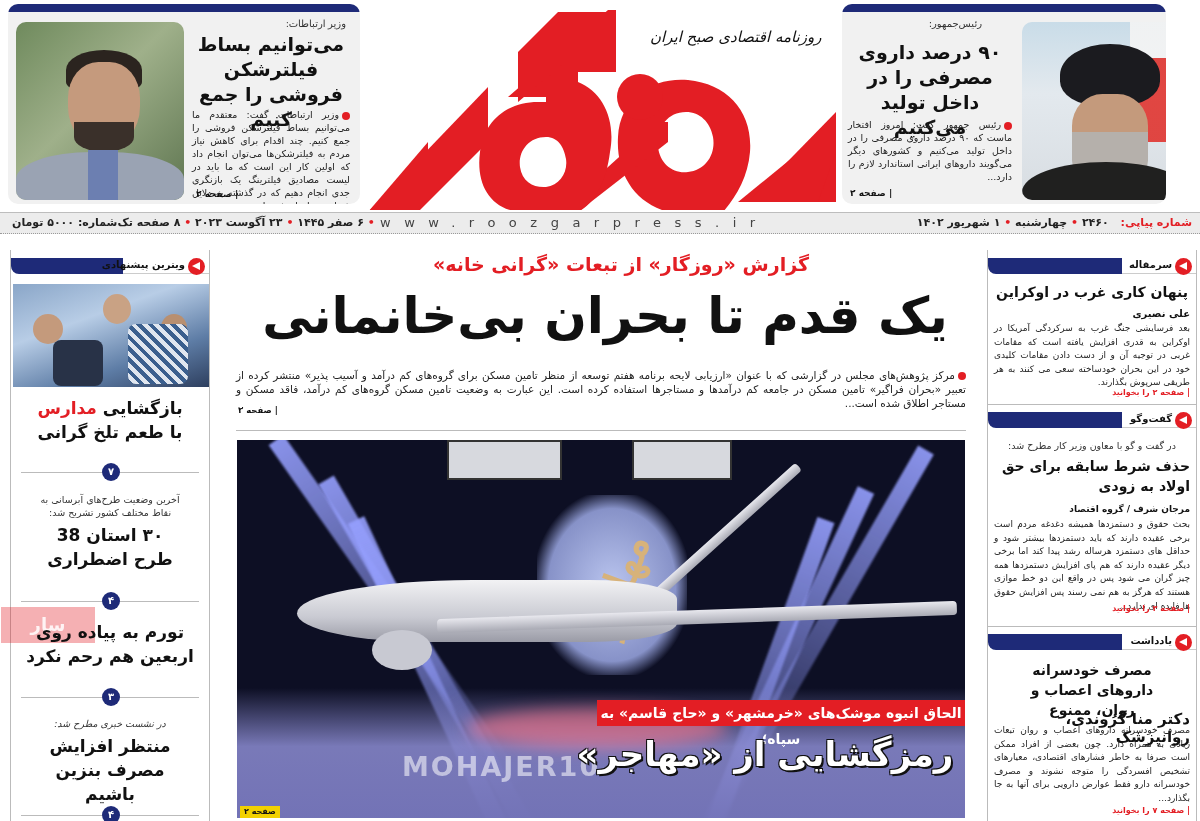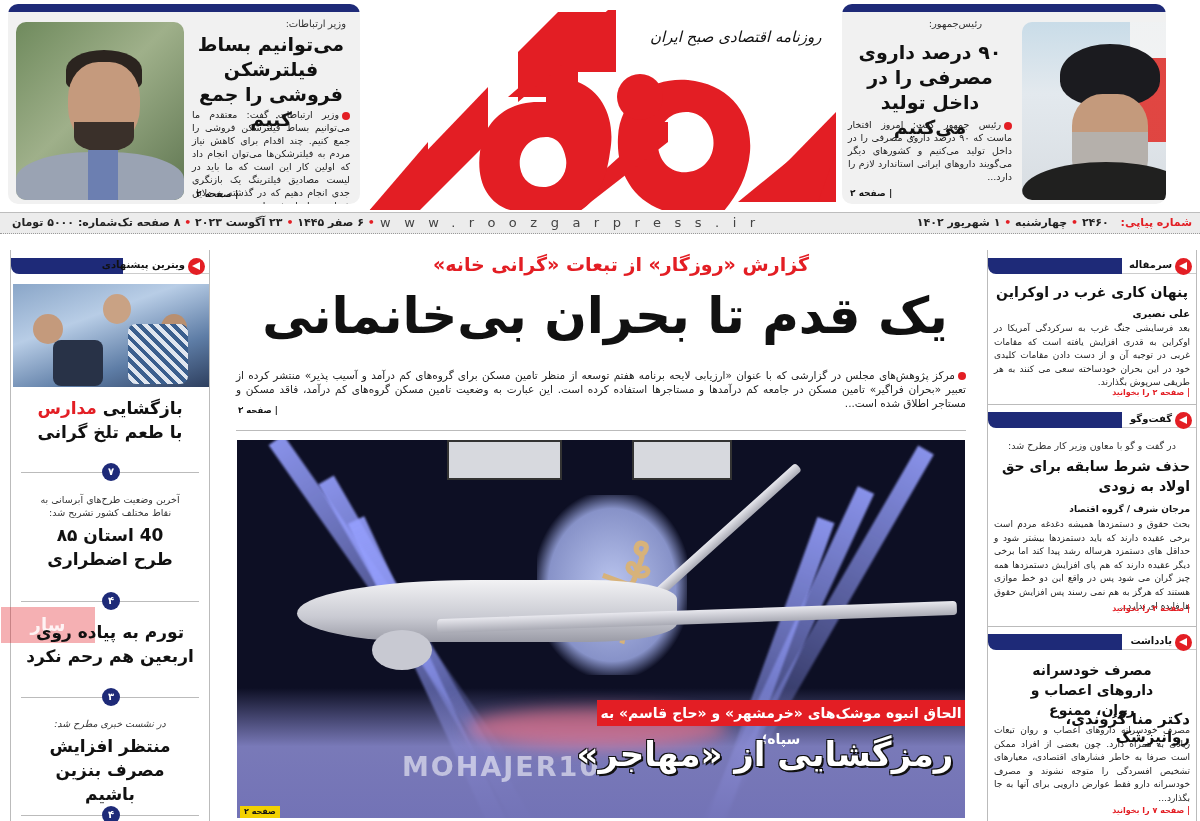--- a/index.html
+++ b/index.html
@@ -193,21 +193,21 @@
   <div class="stamp">سار</div>
 
   <div class="l-title" style="top:146px;">
     <span>بازگشایی </span><span style="color:#e31e24;">مدارس</span><br>
     <span>با طعم تلخ گرانی</span>
   </div>
   <div class="sep" style="top:222px;"></div>
   <div class="pagenum" style="top:213px;">۷</div>
 
   <div class="l-kicker" style="top:243px; padding:0 20px;">آخرین وضعیت طرح‌های آبرسانی به نقاط مختلف کشور تشریح شد:</div>
-  <div class="l-title" style="top:273px; padding:0 30px;">40 استان ۸۵ طرح اضطراری</div>
+  <div class="l-title" style="top:273px; padding:0 30px;">۳۰ استان 38 طرح اضطراری</div>
   <div class="sep" style="top:351px;"></div>
   <div class="pagenum" style="top:342px;">۴</div>
 
   <div class="l-title" style="top:370px; padding:0 8px;">تورم به پیاده روی اربعین هم رحم نکرد</div>
   <div class="sep" style="top:447px;"></div>
   <div class="pagenum" style="top:438px;">۳</div>
 
   <div class="l-kicker" style="top:467px;font-style:italic;">در نشست خبری مطرح شد:</div>
   <div class="l-title" style="top:484px; padding:0 28px;">منتظر افزایش مصرف بنزین باشیم</div>
   <div class="sep" style="top:565px;"></div>

